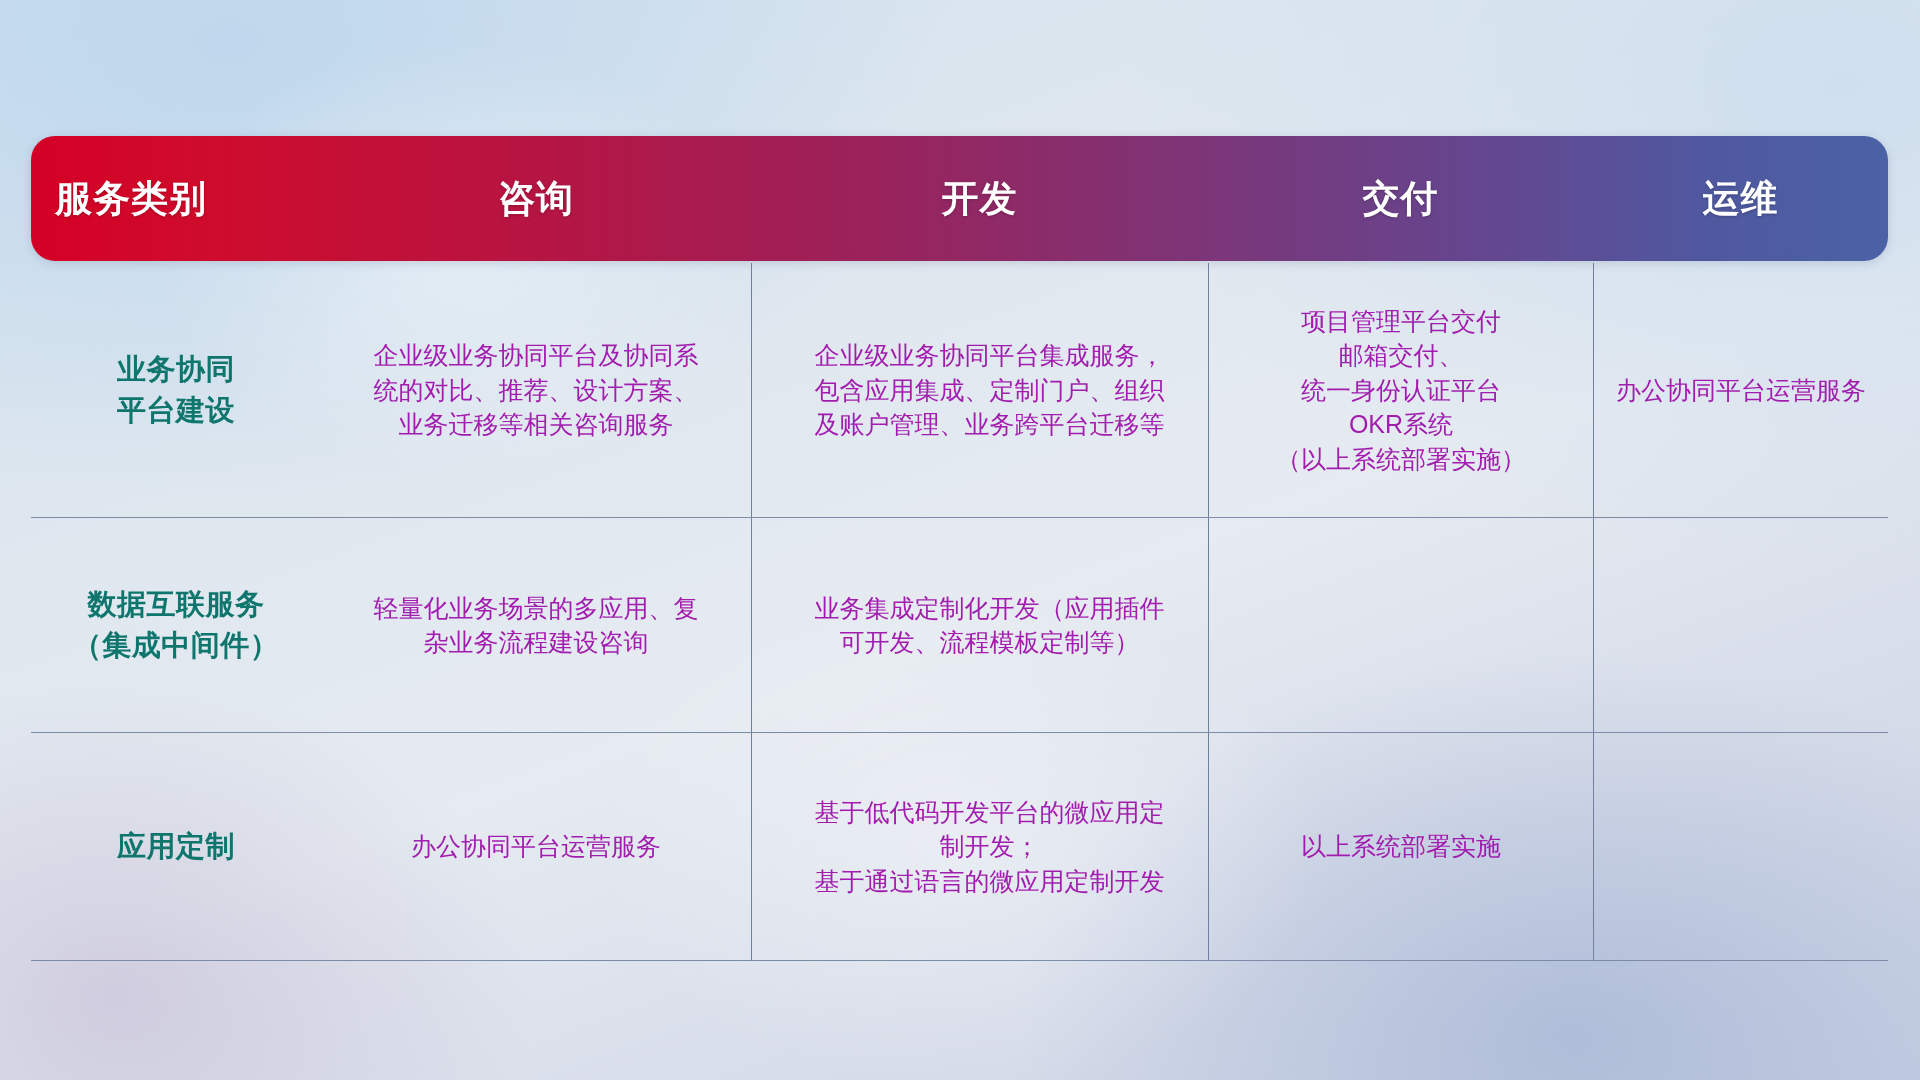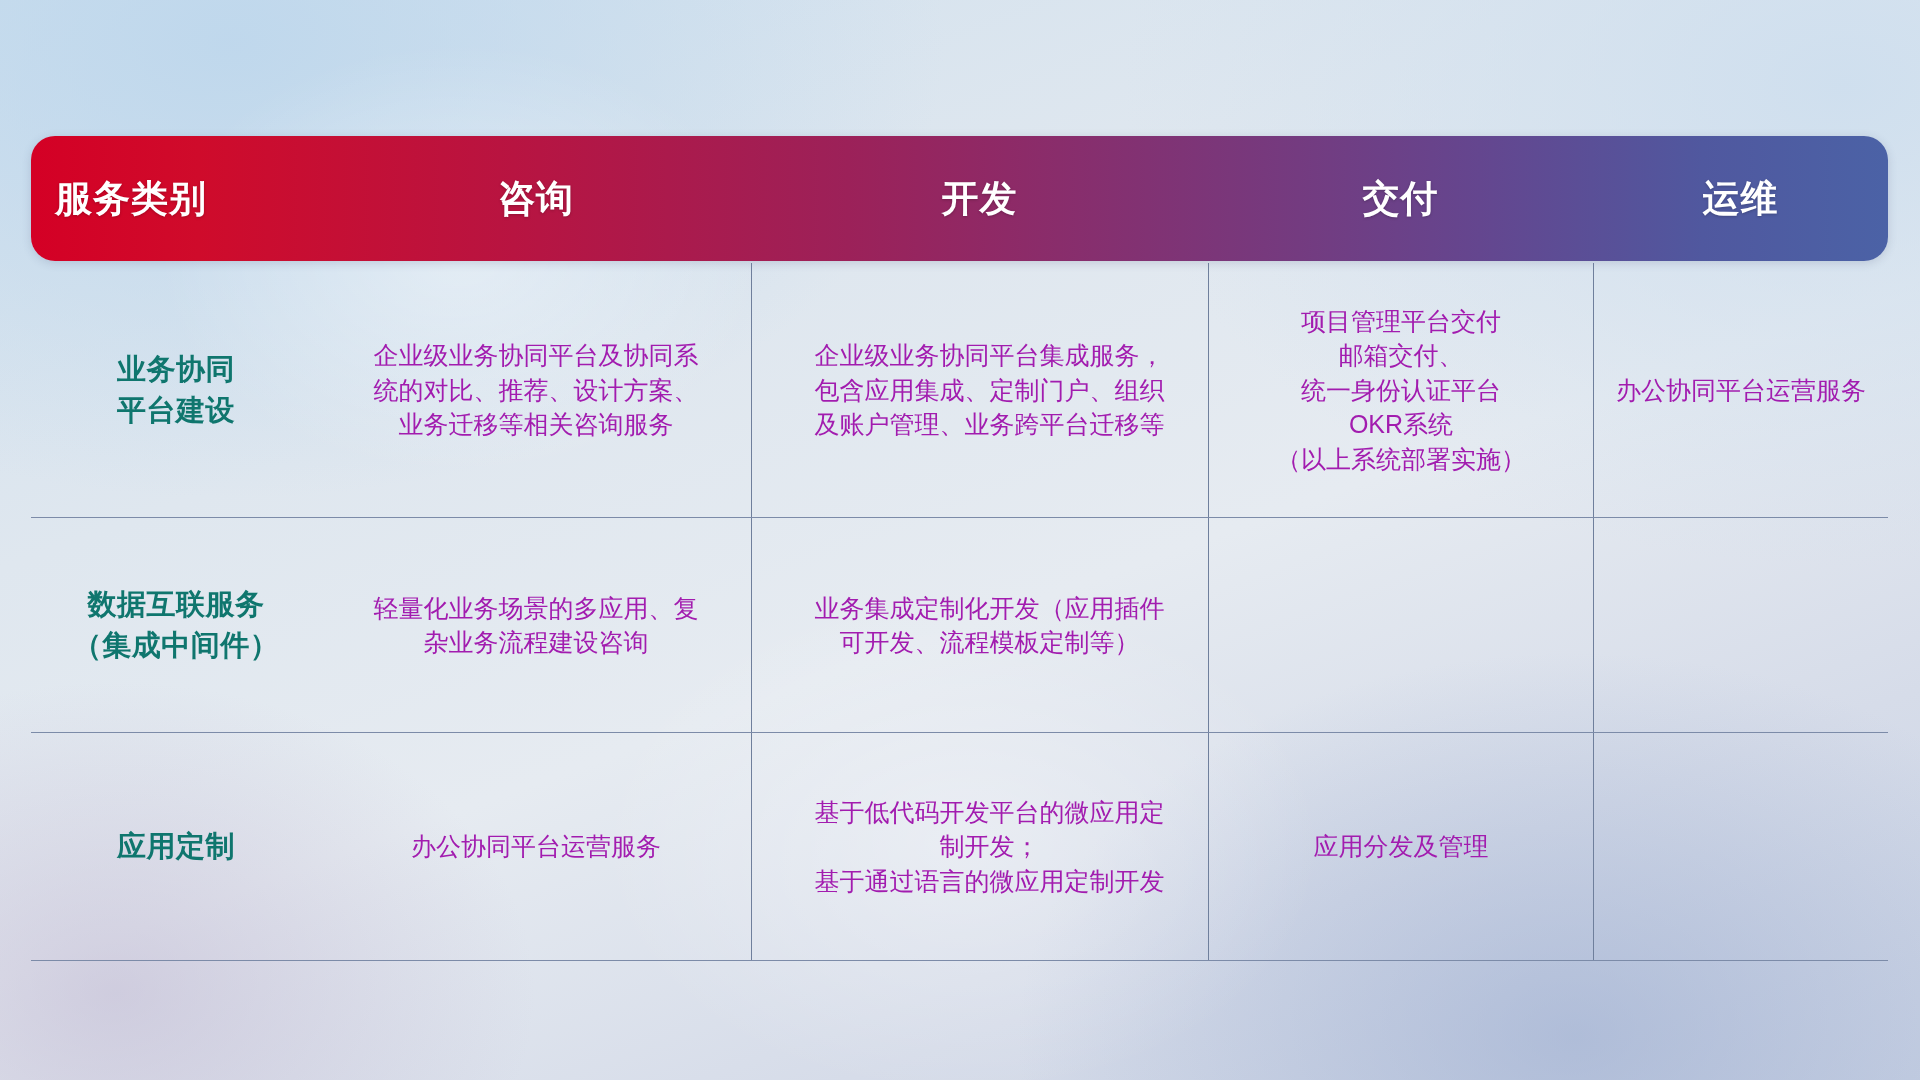--- a/index.html
+++ b/index.html
@@ -168,18 +168,18 @@
       <div class="tcell col3"></div>
       <div class="tcell col4"></div>
     </div>
 
     <div class="trow r2">
       <div class="tcell col0">应用定制</div>
       <div class="tcell col1">办公协同平台运营服务</div>
       <div class="tcell col2">基于低代码开发平台的微应用定
 制开发；
 基于通过语言的微应用定制开发</div>
-      <div class="tcell col3">应用分发及管理</div>
+      <div class="tcell col3">以上系统部署实施</div>
       <div class="tcell col4"></div>
     </div>
 
   </div>
 </div>
 
 </body></html>

